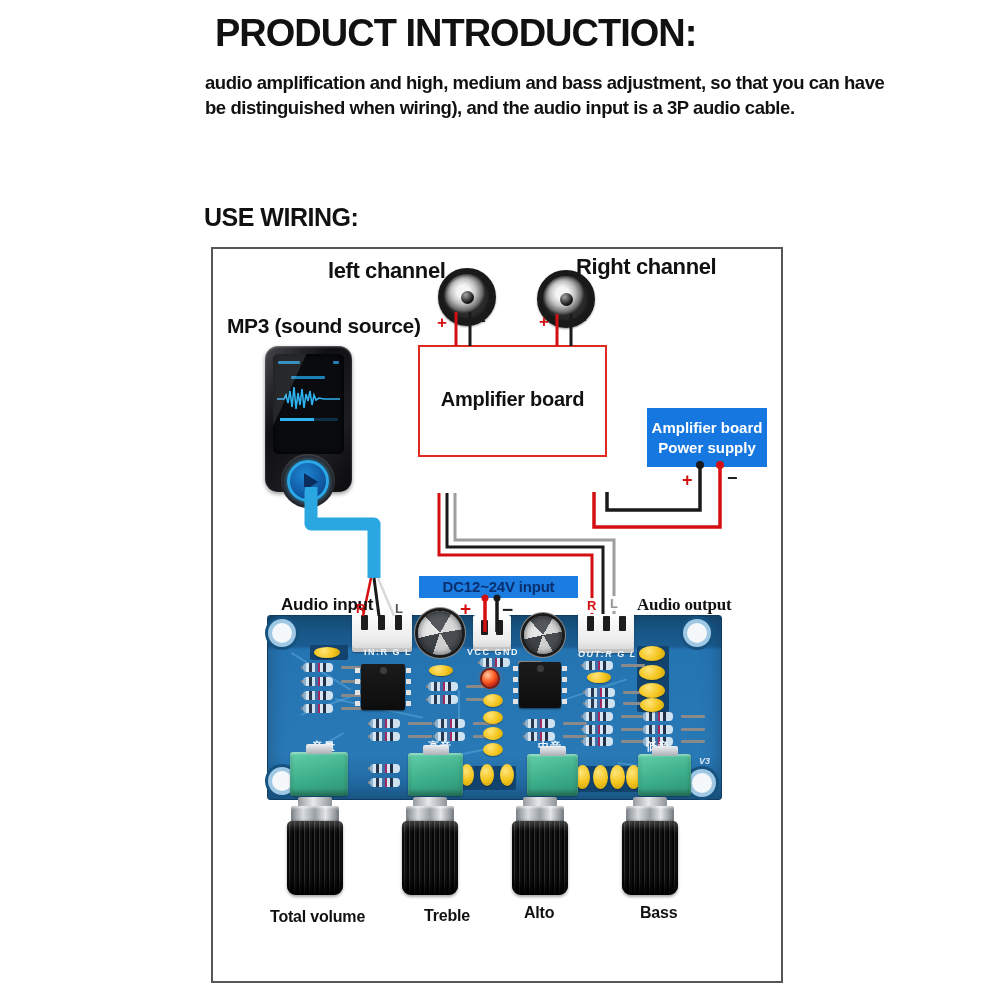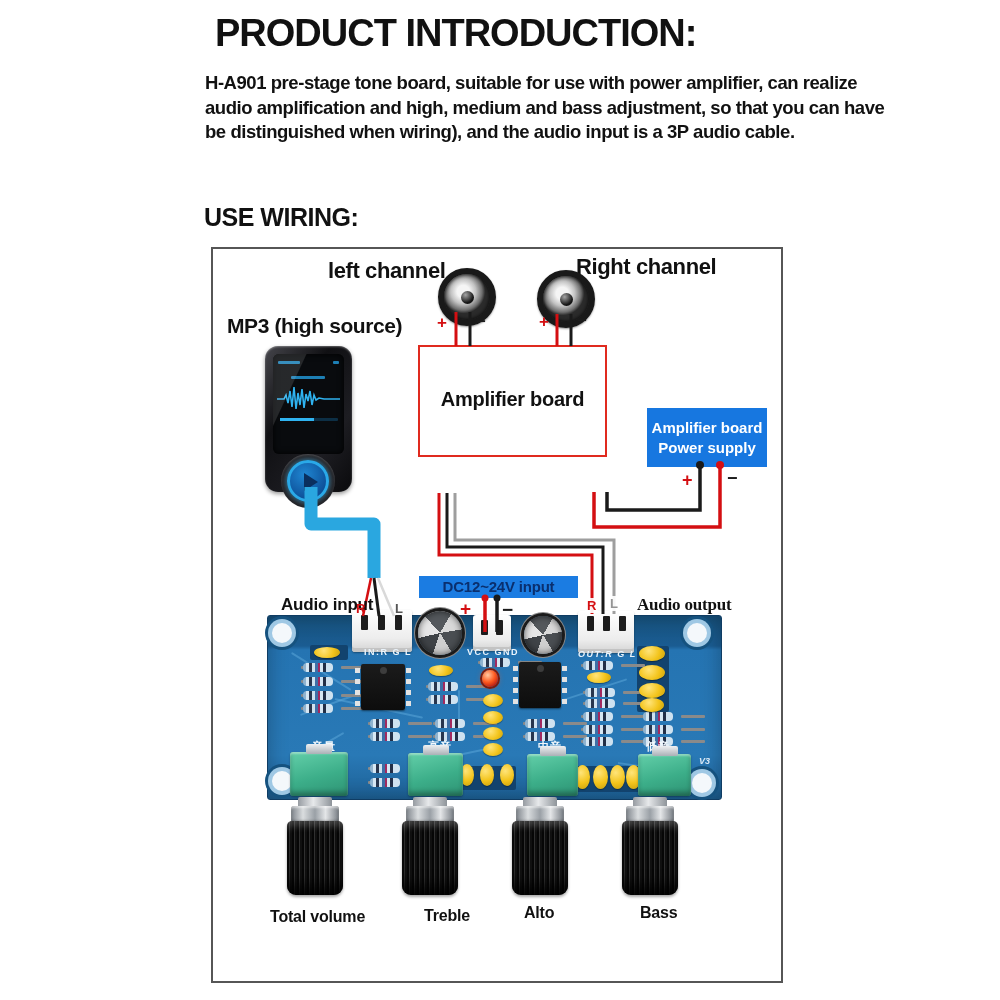--- a/index.html
+++ b/index.html
@@ -100,39 +100,38 @@
   .knob-label{font-size:16px;font-weight:bold;letter-spacing:-0.2px;white-space:nowrap;}
   svg.wires{left:0;top:0;pointer-events:none;}
 </style>
 </head>
 <body>
 
 <div class="page">
 
   <div class="abs title">PRODUCT INTRODUCTION:</div>
   <div class="abs desc" id="desc">
-      <div>H-A901 pre-stage tone board, suitable for use with power amplifier, can realize</div>
       <div>audio amplification and high, medium and bass adjustment, so that you can have</div>
       <div>be distinguished when wiring), and the audio input is a 3P audio cable.</div>
     </div>
   <div class="abs heading2">USE WIRING:</div>
 
   <div class="abs frame"></div>
 
   <div class="abs diag-label" style="left:328px;top:258px;">left channel</div>
   <div class="abs diag-label" style="left:576px;top:254px;">Right channel</div>
   <div class="abs speaker" style="left:438px;top:268px;"></div>
   <div class="abs speaker" style="left:537px;top:270px;"></div>
 
   <div class="abs sign red" style="left:437px;top:313px;">+</div>
   <div class="abs sign dark" style="left:476px;top:312px;">−</div>
   <div class="abs sign red" style="left:539px;top:312px;">+</div>
   <div class="abs sign dark" style="left:577px;top:311px;">−</div>
 
-  <div class="abs diag-label" style="left:227px;top:314px;font-size:21px;">MP3 (high source)</div>
+  <div class="abs diag-label" style="left:227px;top:314px;font-size:21px;">MP3 (sound source)</div>
   <div class="abs mp3">
     <div class="abs mp3-screen">
       <div class="abs mbar" style="left:5px;top:7px;width:22px;"></div>
       <div class="abs mbar" style="left:60px;top:7px;width:6px;"></div>
       <div class="abs mbar" style="left:18px;top:22px;width:34px;"></div>
       <svg class="abs" style="left:3px;top:30px;" width="65" height="28" viewBox="0 0 65 28">
         <path d="M1,15 H8 L10,11 12,19 14,7 16,23 18,3 20,25 22,9 24,21 26,5 28,24 30,10 32,17 34,7 36,21 38,11 40,16 43,14 48,15 64,15" fill="none" stroke="#2fb3f0" stroke-width="1.6"></path>
       </svg>
       <div class="abs mprog"></div>
       <div class="abs mp3-gloss"></div>

